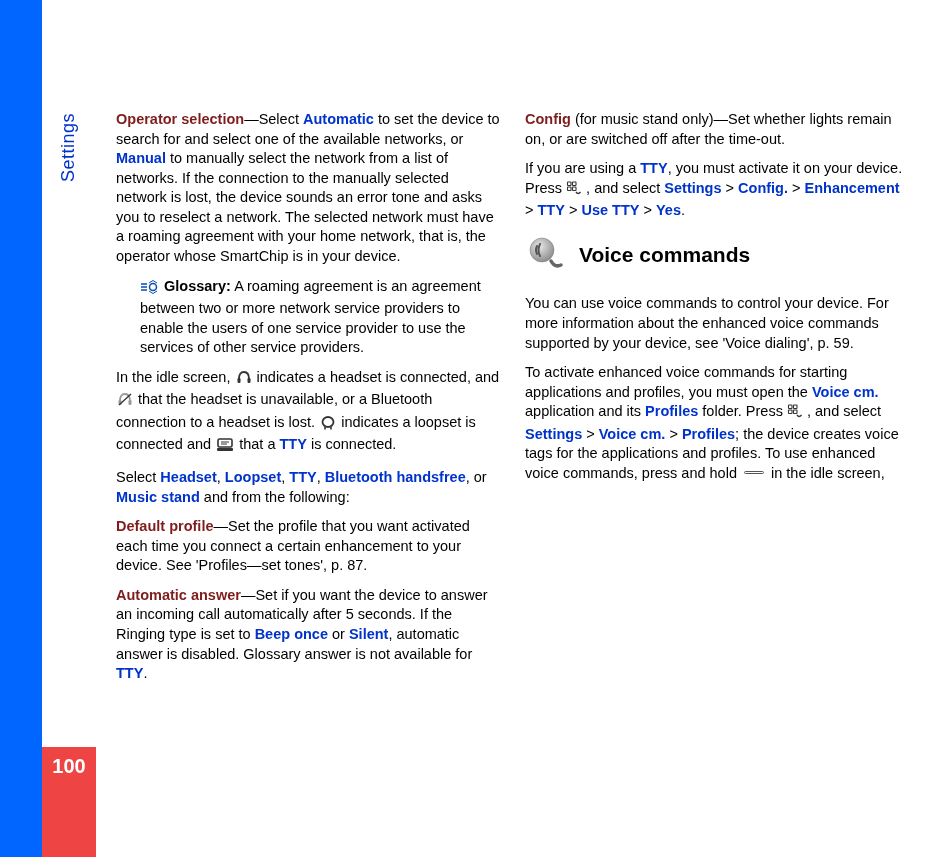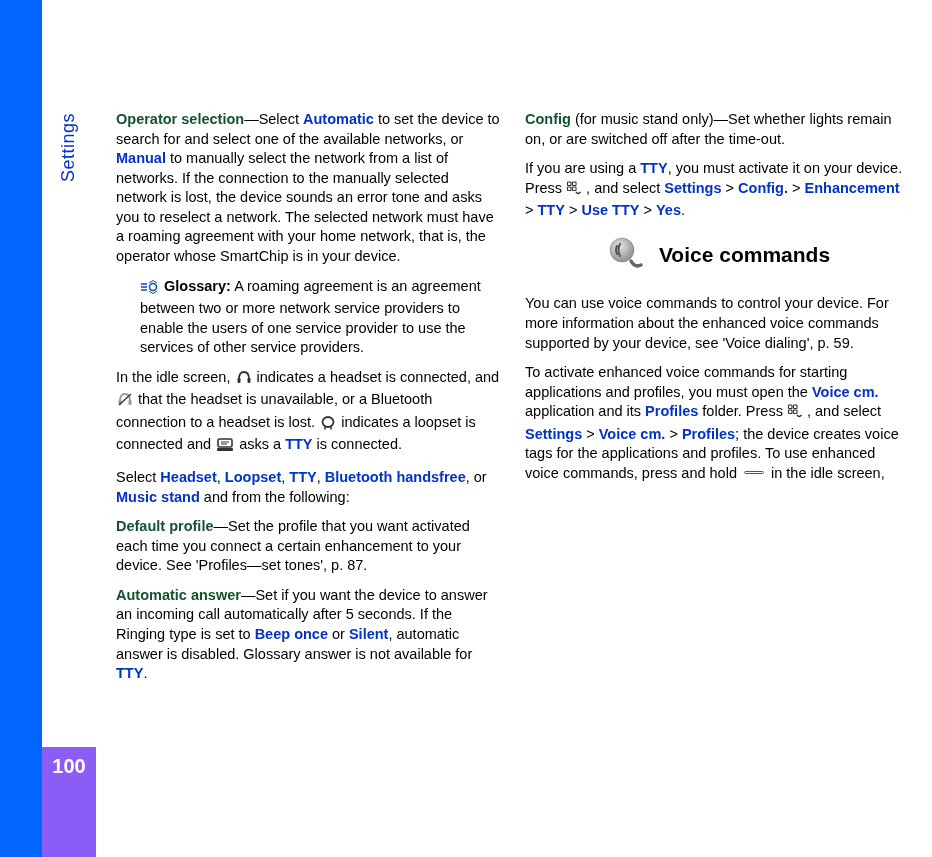--- a/index.html
+++ b/index.html
@@ -31,21 +31,21 @@
       color: #0033cc;
       font-weight: normal;
       letter-spacing: 0.5px;
     }
     .page-num-box {
       position: absolute;
       left: 42px;
       bottom: 0;
       width: 54px;
       height: 110px;
-      background: #8b5cf6;
+      background: #ef4444;
       display: flex;
       align-items: flex-start;
       justify-content: center;
       padding-top: 6px;
     }
     .page-num {
       color: #fff;
       font-size: 20px;
       font-weight: bold;
     }
@@ -54,36 +54,35 @@
       left: 116px;
       top: 110px;
       right: 22px;
       bottom: 130px;
       column-count: 2;
       column-gap: 24px;
       column-fill: auto;
       hyphens: none;
     }
     .content p { margin-bottom: 10px; }
-    .lead { color: #14532d; font-weight: bold; }
+    .lead { color: #7f1d1d; font-weight: bold; }
     .blue { color: #0033cc; font-weight: bold; }
     .glossary-block { margin: 10px 0 12px 24px; }
     .glossary-label { font-weight: bold; text-align: right; }
     .glossary-bullet {
       display: inline-block;
       vertical-align: -3px;
       margin-right: 6px;
     }
     .heading-row {
       display: flex;
       align-items: center;
       gap: 14px;
       margin: 14px 0 18px 0;
       break-inside: avoid;
-      justify-content: center;
     }
     .heading-row h2 {
       font-size: 21px;
       font-weight: bold;
       color: #000;
     }
     .hicon { flex-shrink: 0; }
     .inline-icon {
       display: inline-block;
       vertical-align: -3px;
@@ -145,21 +144,21 @@
           <line x1="3" y1="14" x2="15" y2="3" stroke="#333" stroke-width="1.3"></line>
         </svg></span><span> that the headset is unavailable, or a Bluetooth connection to a headset is lost. </span><span class="inline-icon"><svg width="18" height="16" viewBox="0 0 18 16">
           <ellipse cx="9" cy="8" rx="5.5" ry="5" fill="none" stroke="#333" stroke-width="1.8"></ellipse>
           <line x1="6" y1="13" x2="6" y2="15.5" stroke="#333" stroke-width="1.6"></line>
           <line x1="12" y1="13" x2="12" y2="15.5" stroke="#333" stroke-width="1.6"></line>
         </svg></span><span> indicates a loopset is connected and </span><span class="inline-icon"><svg width="20" height="16" viewBox="0 0 20 16">
           <rect x="3" y="3" width="14" height="8" rx="1.5" fill="none" stroke="#333" stroke-width="1.6"></rect>
           <rect x="2" y="12" width="16" height="3" rx="1" fill="#333"></rect>
           <line x1="6" y1="6" x2="14" y2="6" stroke="#333" stroke-width="1"></line>
           <line x1="6" y1="8" x2="12" y2="8" stroke="#333" stroke-width="1"></line>
-        </svg></span><span> asks a </span><span class="blue">TTY</span><span> is connected.</span>
+        </svg></span><span> that a </span><span class="blue">TTY</span><span> is connected.</span>
   </p>
 
   <p>
     <span>Select </span><span class="blue">Headset</span><span>, </span><span class="blue">Loopset</span><span>, </span><span class="blue">TTY</span><span>, </span><span class="blue">Bluetooth handsfree</span><span>, or </span><span class="blue">Music stand</span><span> and from the following:</span>
   </p>
 
   <p>
     <span class="lead">Default profile</span><span>—Set the profile that you want activated each time you connect a certain enhancement to your device. See 'Profiles—set tones', p. 87.</span>
   </p>
 

